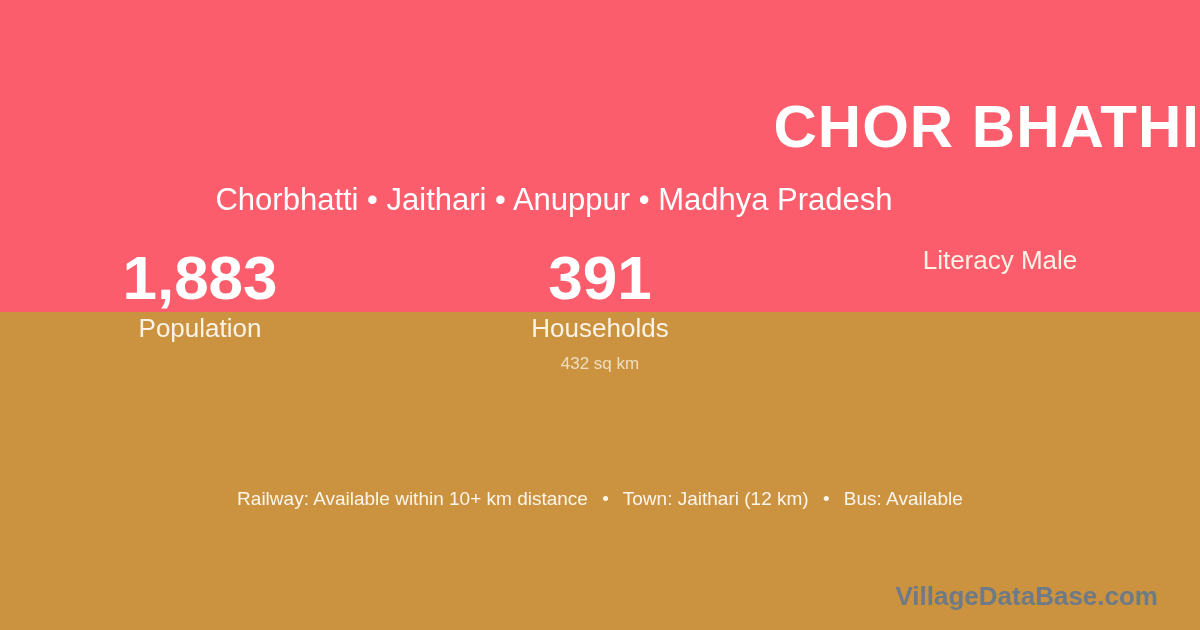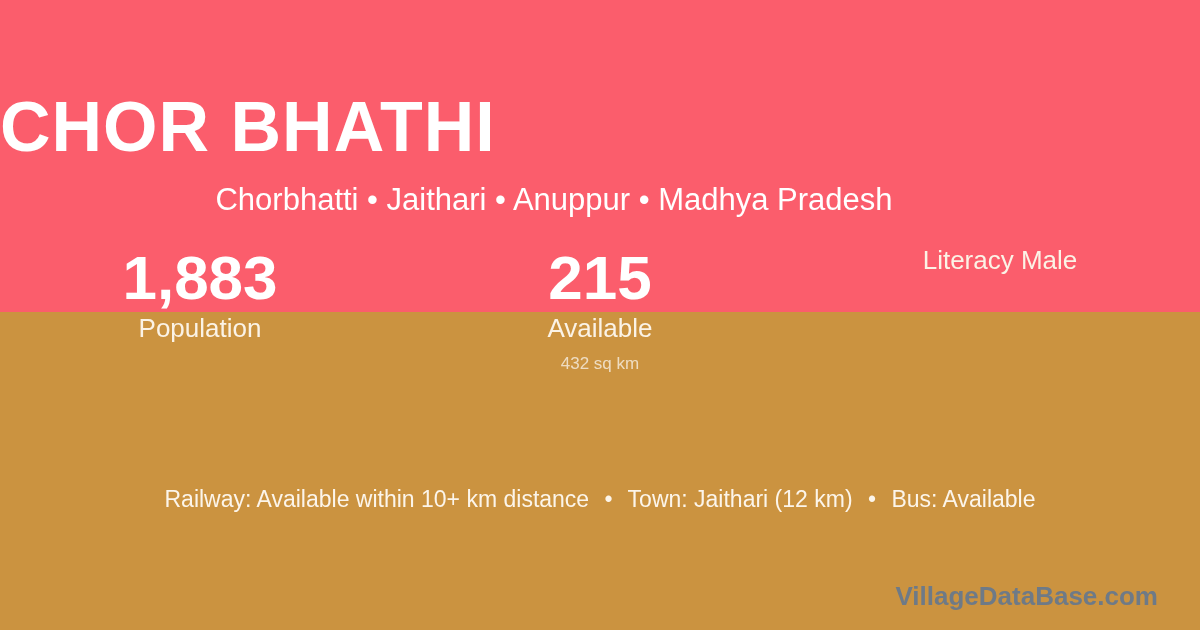--- a/index.html
+++ b/index.html
@@ -46,23 +46,23 @@
     top: 0;
     width: 1200px;
     height: 630px;
   }
 
   .village-title {
     position: absolute;
     left: 0;
     top: 78px;
     width: 1200px;
-    text-align: left;
+    text-align: right;
     color: #FFFFFF;
-    font-size: 70px;
+    font-size: 60px;
     line-height: 98px;
     font-weight: bold;
     letter-spacing: 1px;
     white-space: nowrap;
   }
 
   .village-subtitle {
     position: absolute;
     left: 0;
     top: 181px;
@@ -108,21 +108,21 @@
     font-weight: normal;
   }
 
   .facilities {
     position: absolute;
     left: 0;
     top: 484px;
     width: 1200px;
     text-align: center;
     color: #FCF5EA;
-    font-size: 23px;
+    font-size: 19px;
     line-height: 30px;
     font-weight: normal;
     white-space: nowrap;
   }
   .facilities .sep {
     display: inline-block;
     padding: 0 9px;
     color: #FCF5EA;
   }
 
@@ -153,22 +153,22 @@
     <div class="village-subtitle">Chorbhatti • Jaithari • Anuppur • Madhya Pradesh</div>
 
     <div class="stats">
 
       <div class="stat">
         <div class="stat-value">1,883</div>
         <div class="stat-label">Population</div>
       </div>
 
       <div class="stat">
-        <div class="stat-value">215</div>
-        <div class="stat-label">Available</div>
+        <div class="stat-value">391</div>
+        <div class="stat-label">Households</div>
         <div class="stat-sub">432 sq km</div>
       </div>
 
       <div class="stat">
         <div class="stat-label">Literacy Male</div>
       </div>
 
     </div>
 
     <div class="facilities">

